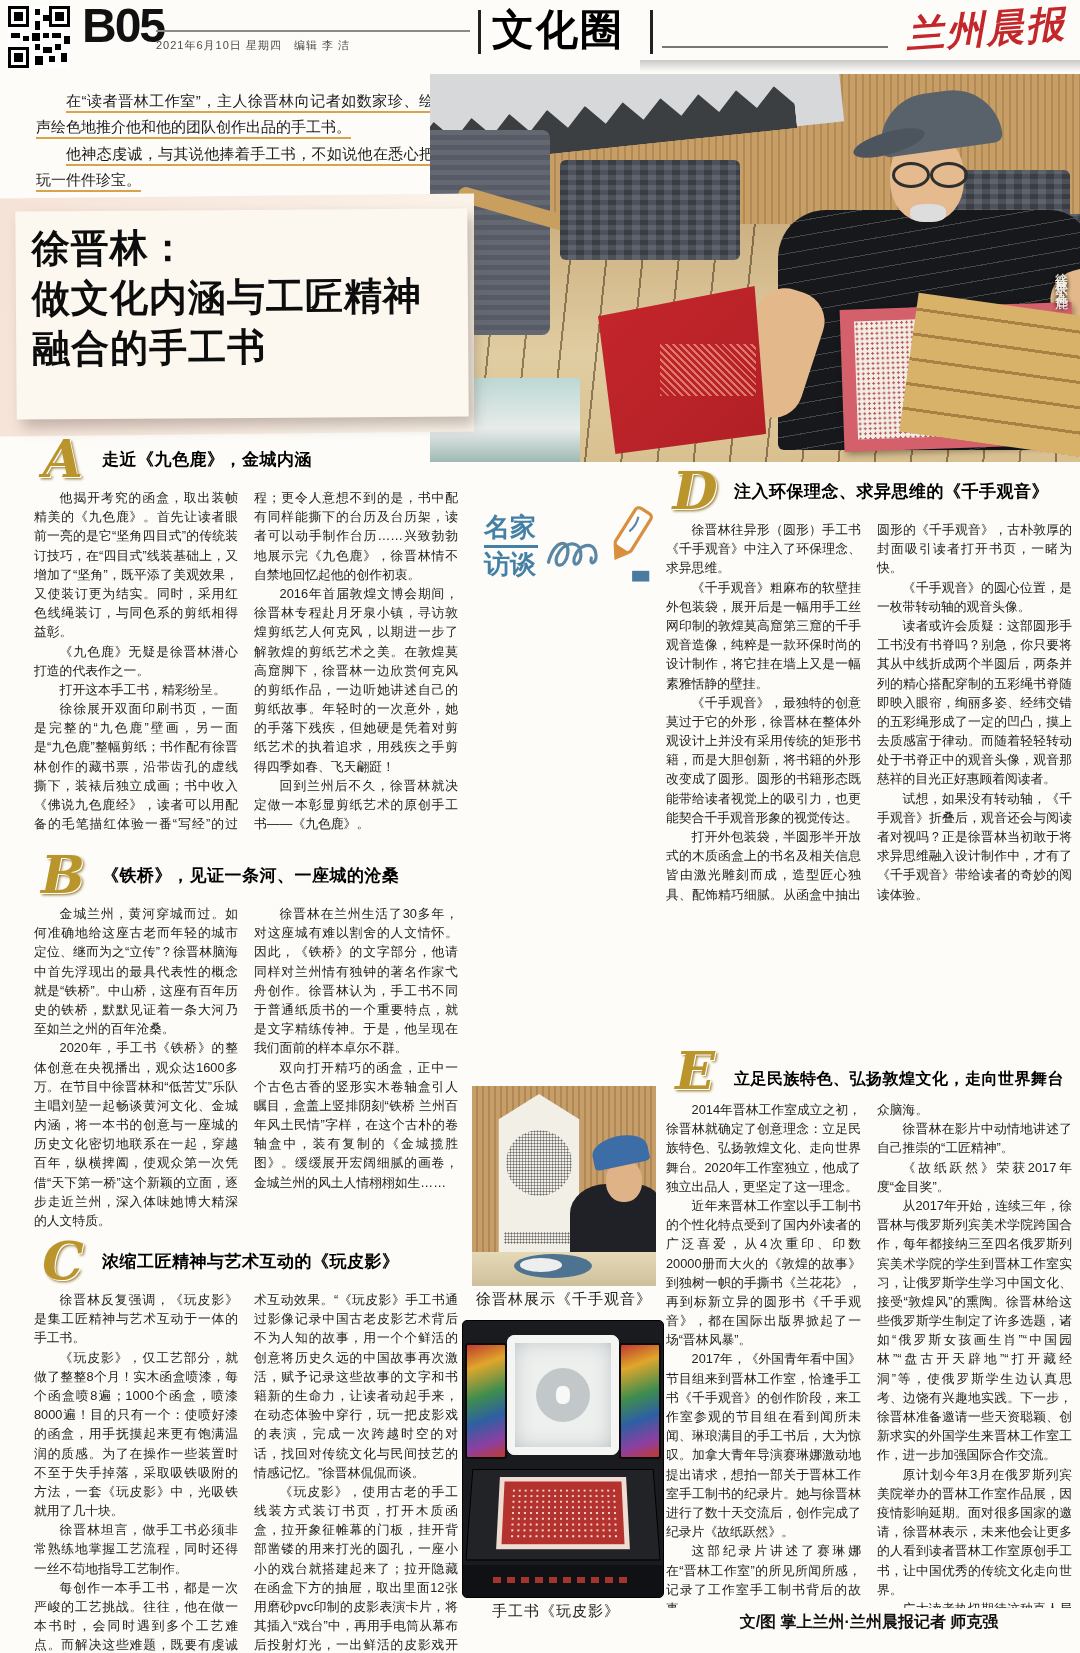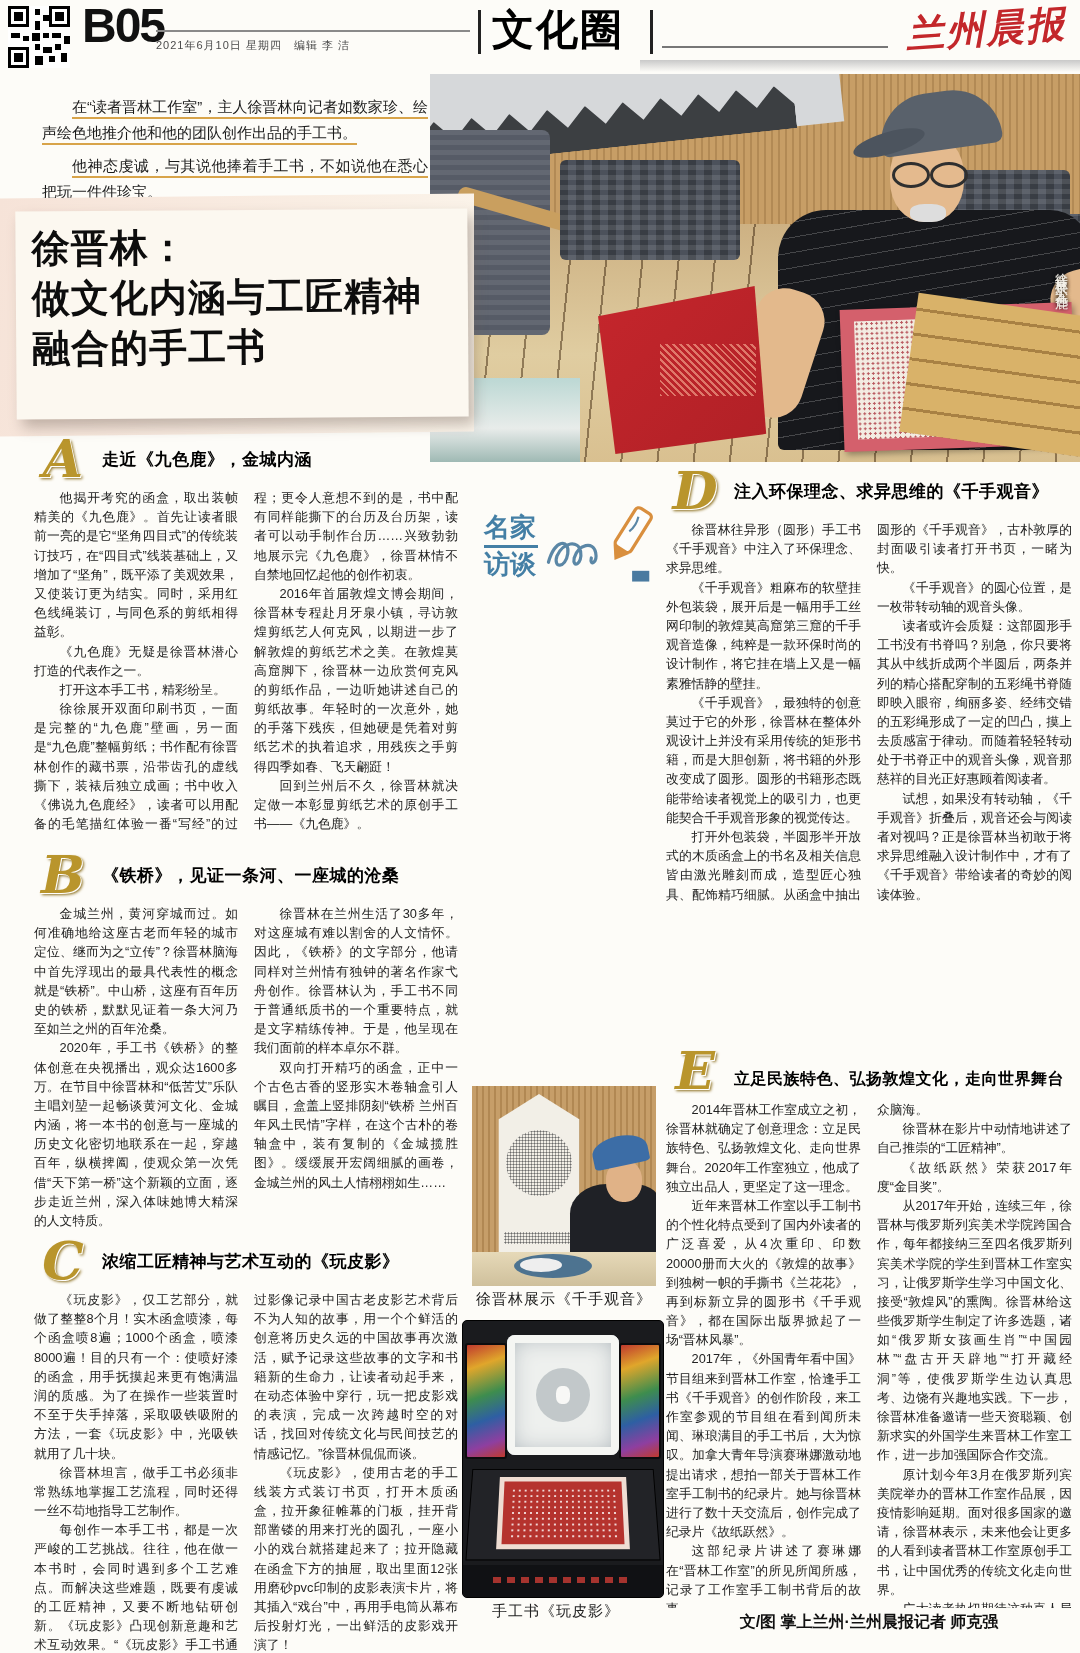--- a/index.html
+++ b/index.html
@@ -12,21 +12,21 @@
   .dateline{position:absolute;left:156px;top:38px;font-size:11px;color:#4a4a4a;letter-spacing:1px;}
   .vbar{position:absolute;top:10px;width:3px;height:44px;background:#222;}
   .sectitle{position:absolute;left:492px;top:2px;font-size:42px;font-weight:900;color:#000;letter-spacing:2px;}
   .head-rule2{position:absolute;left:662px;top:46px;width:226px;height:2px;background:#777;}
   .masthead{position:absolute;right:14px;top:4px;font-family:"DejaVu Serif",serif;font-style:italic;font-weight:bold;
             font-size:38px;color:#c3272b;transform:rotate(-4deg);letter-spacing:2px;}
   .header-fade{position:absolute;left:640px;top:60px;width:440px;height:12px;
                background:linear-gradient(180deg,#c9c9c9,rgba(255,255,255,0));}
   
   .lead{position:absolute;left:36px;top:88px;width:398px;font-size:15px;line-height:1.75;text-align:justify;}
-  .lead p{margin:6px;text-indent:2em;text-decoration:underline;text-decoration-color:#d8a44a;
+  .lead p{margin:0;text-indent:2em;text-decoration:underline;text-decoration-color:#d8a44a;
           text-decoration-thickness:2px;text-underline-offset:5px;}
   .headline-wrap{position:absolute;left:0px;top:196px;width:474px;height:238px;z-index:4;
                  background:linear-gradient(100deg,#f6e3d8,#fbf4ea);transform:skewY(-0.6deg);}
   .headline-card{position:absolute;left:16px;top:210px;width:452px;height:208px;z-index:5;background:#fcf8f0;
                  box-shadow:6px 8px 14px rgba(110,95,85,.4);transform:rotate(-0.4deg);padding:12px 16px;box-sizing:border-box;}
   .headline-card div{font-size:38px;font-weight:900;line-height:1.32;color:#0d0d0d;letter-spacing:1px;}
   
   .photo-main{position:absolute;left:430px;top:74px;width:650px;height:388px;overflow:hidden;z-index:1;
               background:linear-gradient(#caa26b,#d8c093);}
   .pm-blind{position:absolute;left:0;top:0;right:0;height:160px;
@@ -243,20 +243,21 @@
       <p>双向打开精巧的函盒，正中一个古色古香的竖形实木卷轴盒引人瞩目，盒盖上竖排阴刻“铁桥 兰州百年风土民情”字样，在这个古朴的卷轴盒中，装有复制的《金城揽胜图》。缓缓展开宏阔细腻的画卷，金城兰州的风土人情栩栩如生……</p>
     </div>
   </div>
 
   <div class="sec" style="left:34px;top:1232px;width:424px;height:421px;">
     <div class="sec-head">
       <span class="sec-letter">C</span>
       <span class="sec-title">浓缩工匠精神与艺术互动的《玩皮影》</span>
     </div>
     <div class="sec-body">
+      <p>徐晋林反复强调，《玩皮影》是集工匠精神与艺术互动于一体的手工书。</p>
       <p>《玩皮影》，仅工艺部分，就做了整整8个月！实木函盒喷漆，每个函盒喷8遍；1000个函盒，喷漆8000遍！目的只有一个：使喷好漆的函盒，用手抚摸起来更有饱满温润的质感。为了在操作一些装置时不至于失手掉落，采取吸铁吸附的方法，一套《玩皮影》中，光吸铁就用了几十块。</p>
       <p>徐晋林坦言，做手工书必须非常熟练地掌握工艺流程，同时还得一丝不苟地指导工艺制作。</p>
       <p>每创作一本手工书，都是一次严峻的工艺挑战。往往，他在做一本书时，会同时遇到多个工艺难点。而解决这些难题，既要有虔诚的工匠精神，又要不断地钻研创新。《玩皮影》凸现创新意趣和艺术互动效果。“《玩皮影》手工书通过影像记录中国古老皮影艺术背后不为人知的故事，用一个个鲜活的创意将历史久远的中国故事再次激活，赋予记录这些故事的文字和书籍新的生命力，让读者动起手来，在动态体验中穿行，玩一把皮影戏的表演，完成一次跨越时空的对话，找回对传统文化与民间技艺的情感记忆。”徐晋林侃侃而谈。</p>
       <p>《玩皮影》，使用古老的手工线装方式装订书页，打开木质函盒，拉开象征帷幕的门板，挂开背部凿镂的用来打光的圆孔，一座小小的戏台就搭建起来了；拉开隐藏在函盒下方的抽屉，取出里面12张用磨砂pvc印制的皮影表演卡片，将其插入“戏台”中，再用手电筒从幕布后投射灯光，一出鲜活的皮影戏开演了！</p>
     </div>
   </div>
 
   <div class="sec" style="left:666px;top:462px;width:406px;height:578px;">
     <div class="sec-head">
       <span class="sec-letter">D</span>

